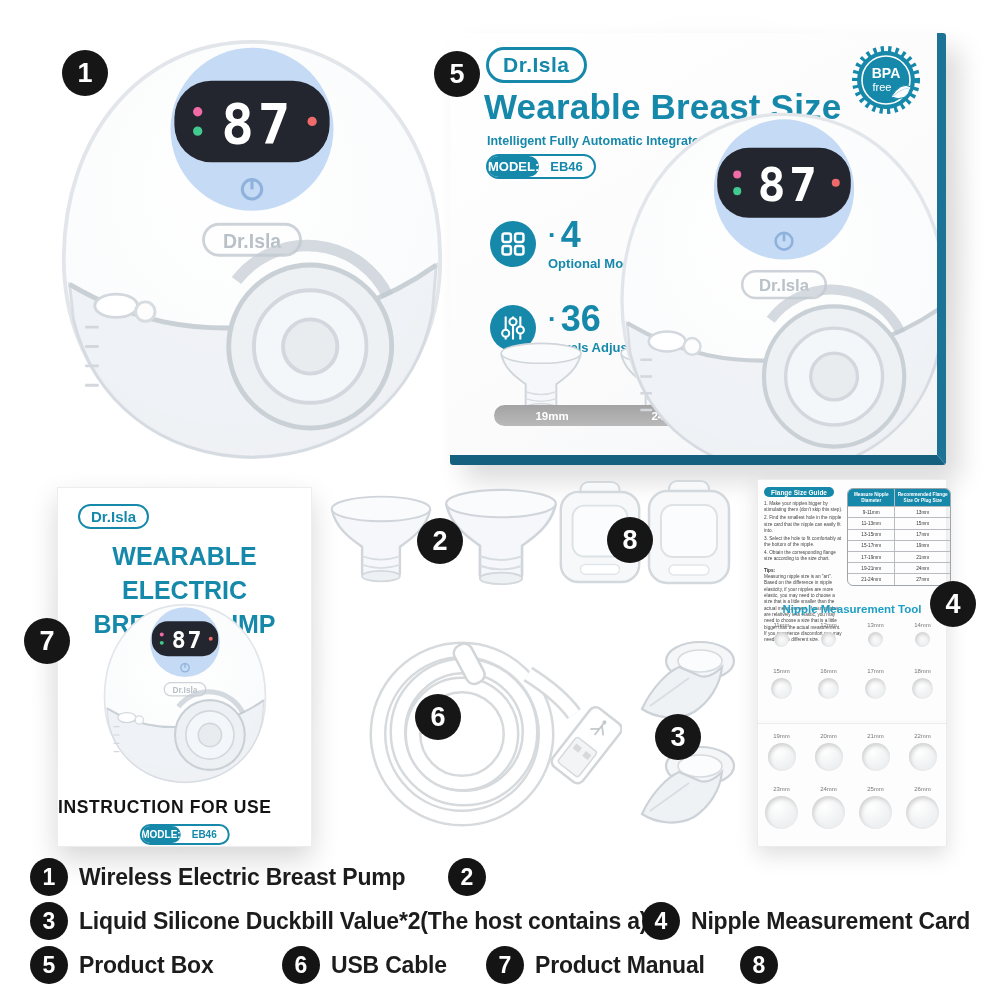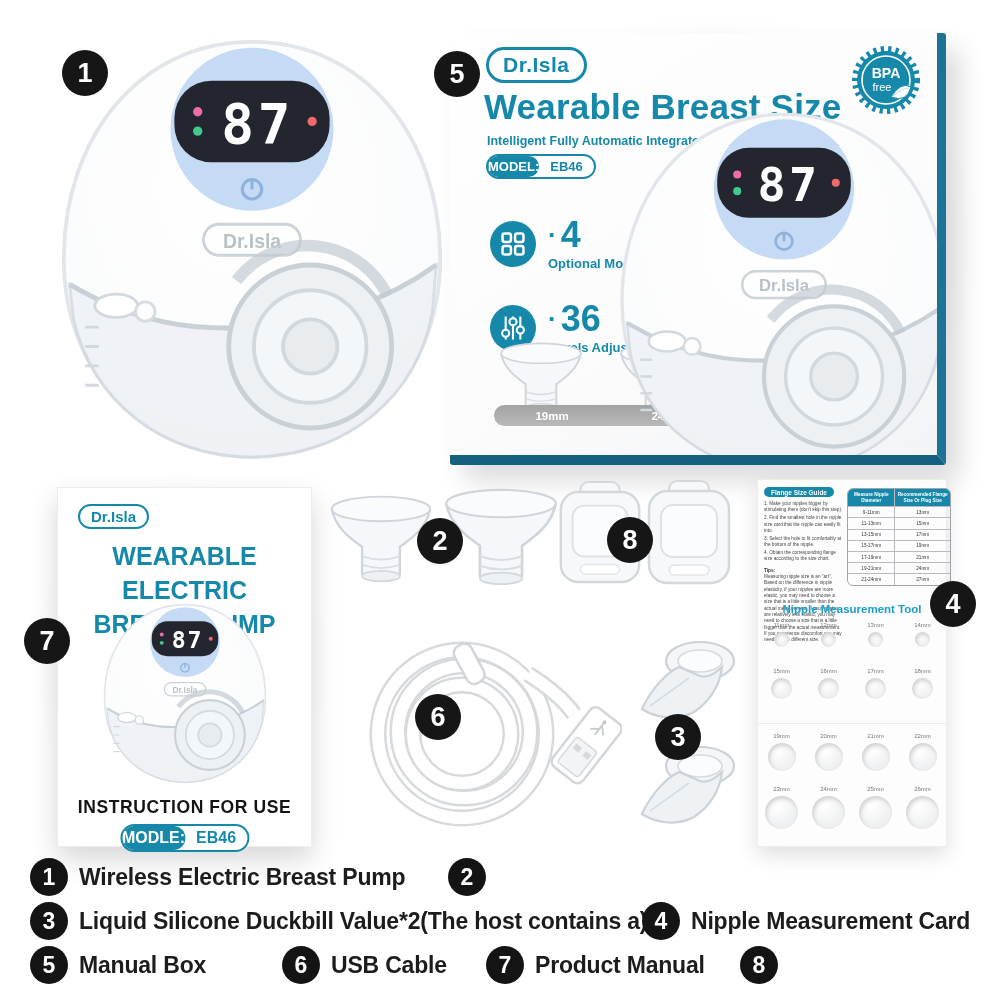--- a/index.html
+++ b/index.html
@@ -76,23 +76,23 @@
 
   
   #manual{
     left:57px;top:487px;width:253px;height:358px;z-index:2;background:#fff;
     border:1px solid #ededee;box-shadow:0 12px 26px rgba(0,0,0,.16);
   }
   #manual-logo{left:20px;top:16px;font-size:15px;padding:2px 11px;border-width:2.5px;}
   #manual-title{left:0;top:52px;width:100%;text-align:center;
     font-size:25px;font-weight:bold;color:#1689ab;line-height:1.35;}
   #manual-pump{position:absolute;left:44px;top:114px;width:166px;height:183px;}
-  #manual-footer{left:0;top:309px;width:100%;text-align:center;
+  #manual-footer{left:0;top:309px;width:100%;text-align:left;
     font-size:17.5px;font-weight:bold;color:#141414;letter-spacing:.6px;}
-  #manual-model{left:50%;transform:translateX(-50%);top:336px;font-size:16px;}
+  #manual-model{left:50%;transform:translateX(-50%);top:336px;font-size:10px;}
 
   
   .art{position:absolute;z-index:2;}
 
   
   #card{
     left:757px;top:479px;width:188px;height:366px;z-index:2;background:#fdfdfe;
     border:1px solid #ececee;box-shadow:0 8px 20px rgba(0,0,0,.13);
   }
   #guide-pill{left:6px;top:7px;background:#1689ab;color:#fff;font-size:6.5px;font-weight:bold;
@@ -480,21 +480,21 @@
 <div class="legend-item" id="lg-3">
   <span class="lg-badge">3</span>
   <span class="lg-text">Liquid Silicone Duckbill Value*2(The host contains a)</span>
 </div>
 <div class="legend-item" id="lg-4">
   <span class="lg-badge">4</span>
   <span class="lg-text">Nipple Measurement Card</span>
 </div>
 <div class="legend-item" id="lg-5">
   <span class="lg-badge">5</span>
-  <span class="lg-text">Manual Box</span>
+  <span class="lg-text">Product Box</span>
 </div>
 <div class="legend-item" id="lg-6">
   <span class="lg-badge">6</span>
   <span class="lg-text">USB Cable</span>
 </div>
 <div class="legend-item" id="lg-7">
   <span class="lg-badge">7</span>
   <span class="lg-text">Product Manual</span>
 </div>
 <div class="legend-item" id="lg-8">

